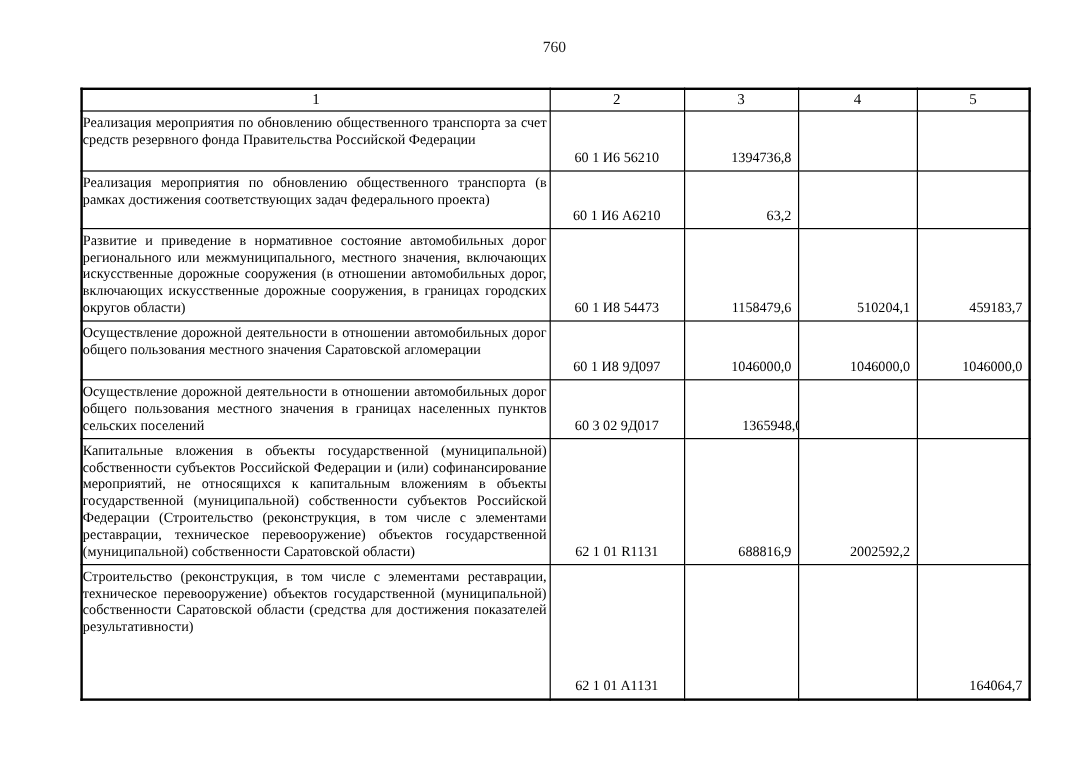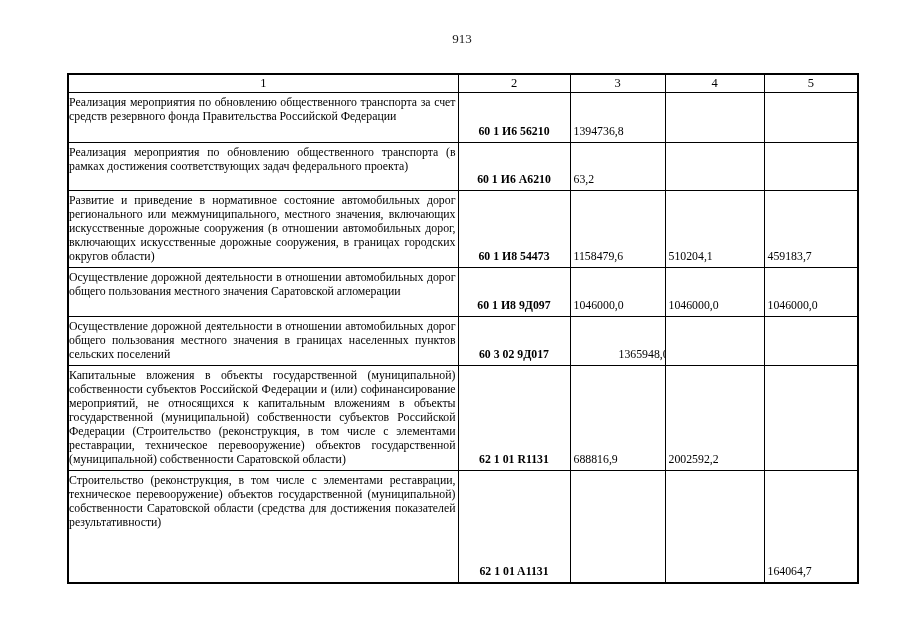--- a/index.html
+++ b/index.html
@@ -57,42 +57,42 @@
   .budget-table td.name-cell {
     text-align: justify;
     vertical-align: top;
     padding-left: 0;
     padding-right: 2px;
   }
   .budget-table td.code-cell {
     text-align: center;
     padding-left: 1px;
     padding-right: 1px;
-    font-weight: bold;
   }
   .budget-table td.num-cell {
+    text-align: right;
     padding-right: 5px;
   }
   tr.bold td { font-weight: bold; }
 
   
   tbody tr:nth-child(1) td { height: 43px; }
   tbody tr:nth-child(2) td { height: 41px; }
   tbody tr:nth-child(3) td { height: 68px; }
   tbody tr:nth-child(4) td { height: 42px; }
   tbody tr:nth-child(5) td { height: 41px; padding-left: 48px; }
   tbody tr:nth-child(6) td { height: 41px; }
   tbody tr:nth-child(7) td { height: 105px; }
   tbody tr:nth-child(8) td { height: 58px; }
 </style>
 </head>
 <body>
 
 <div class="screen">
-  <div class="page-number">913</div>
+  <div class="page-number">760</div>
 
   <table class="budget-table">
     <colgroup>
       <col style="width:390px">
       <col style="width:112px">
       <col style="width:95px">
       <col style="width:99px">
       <col style="width:94px">
     </colgroup>
     <thead>

